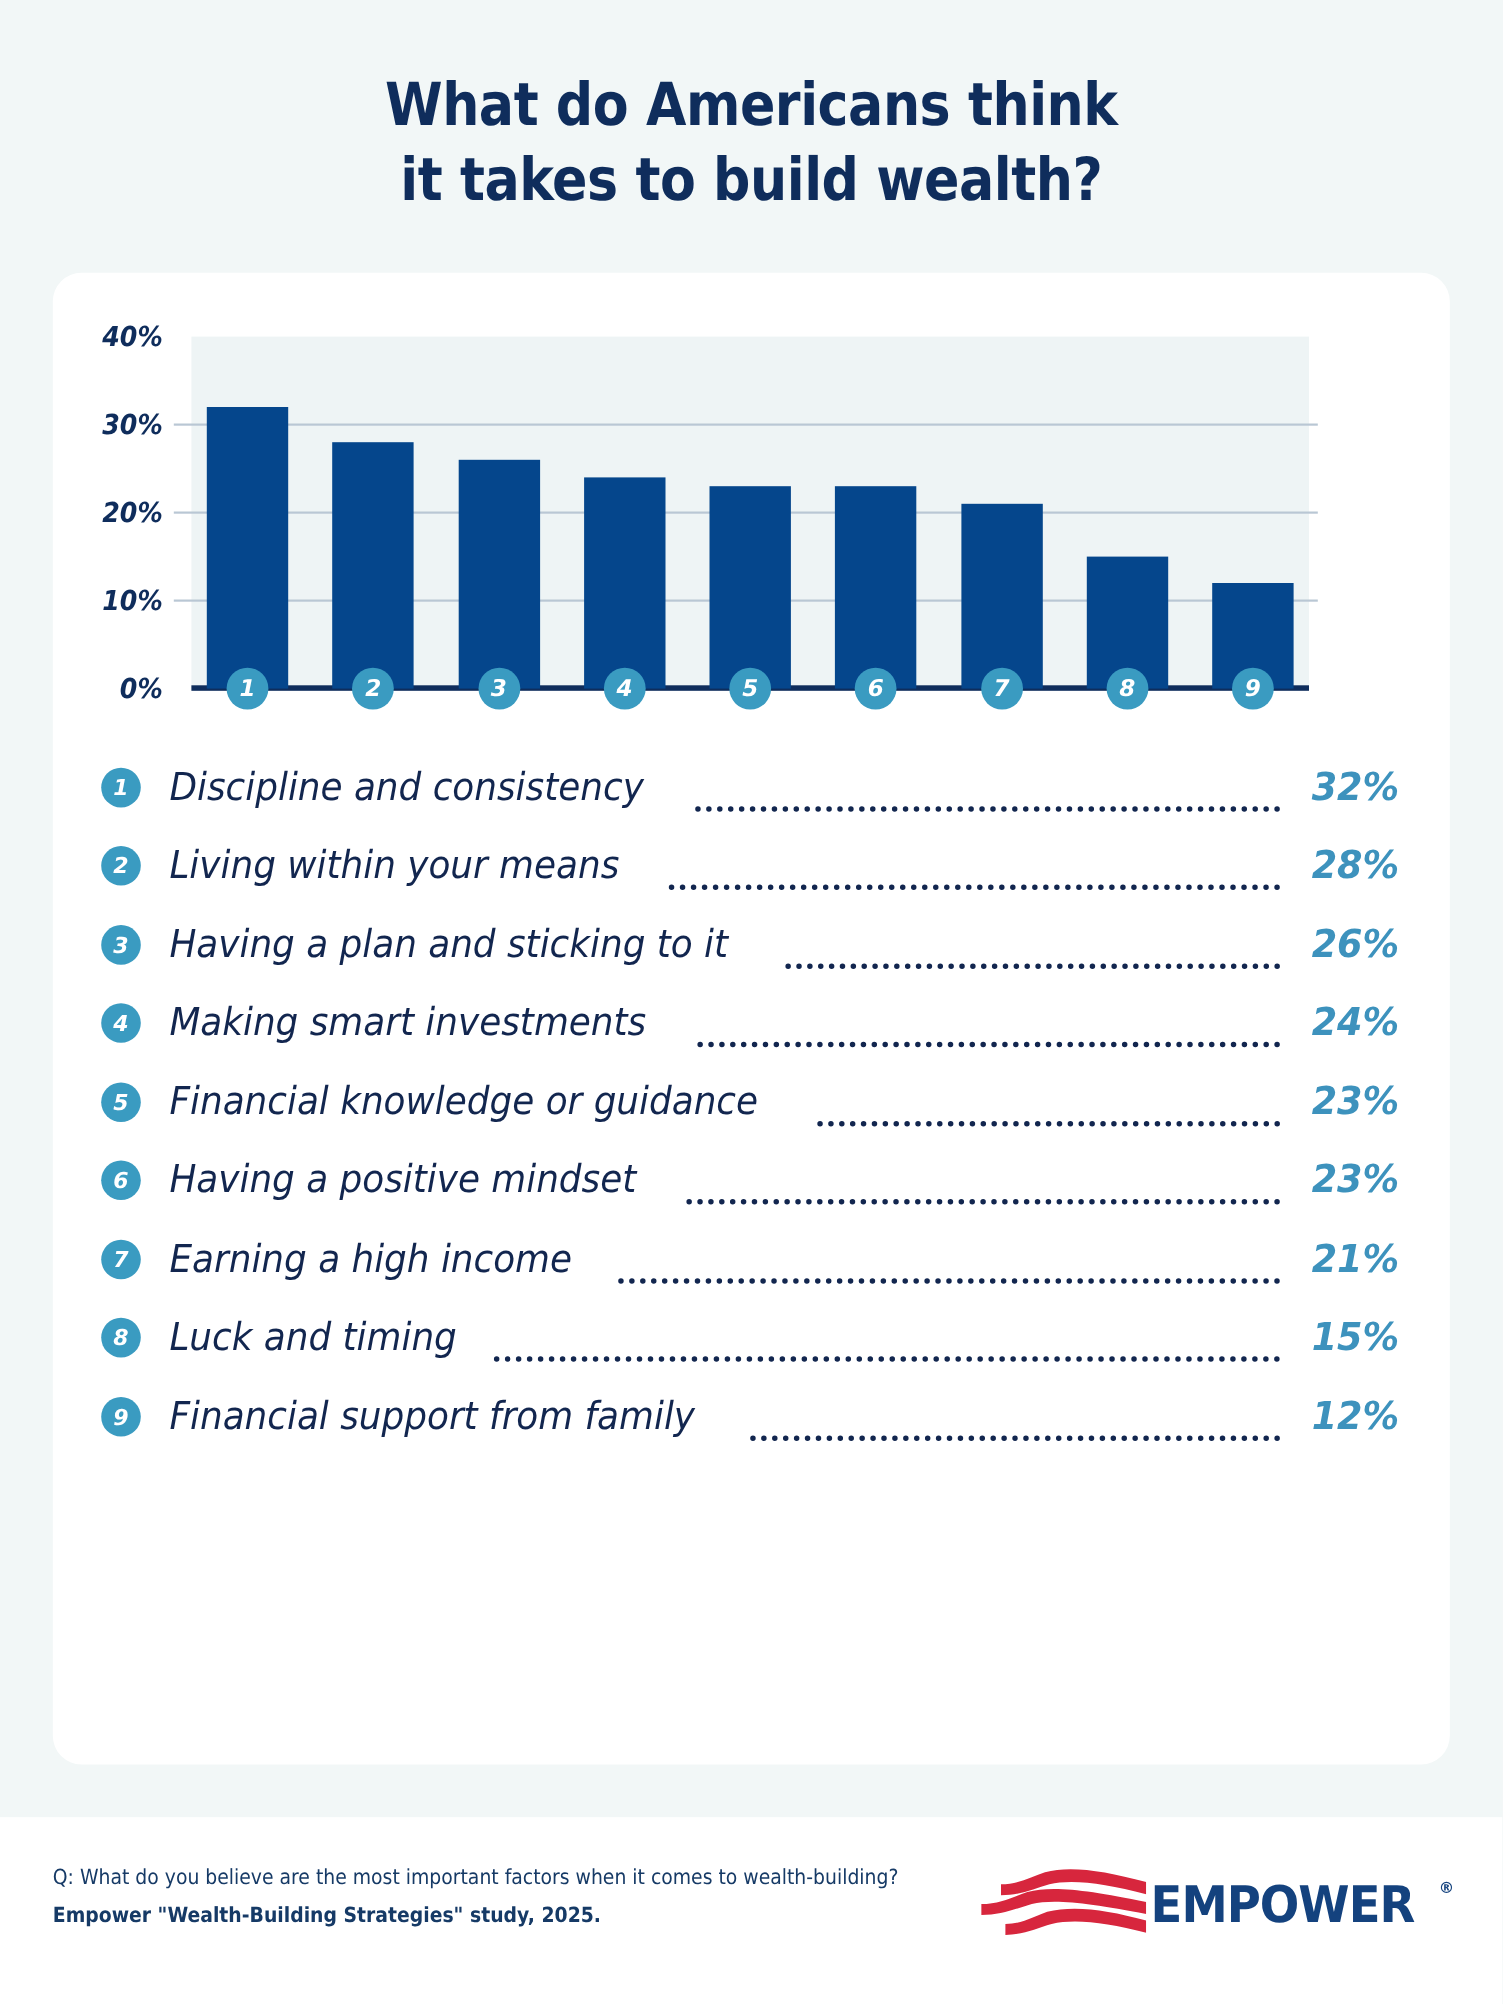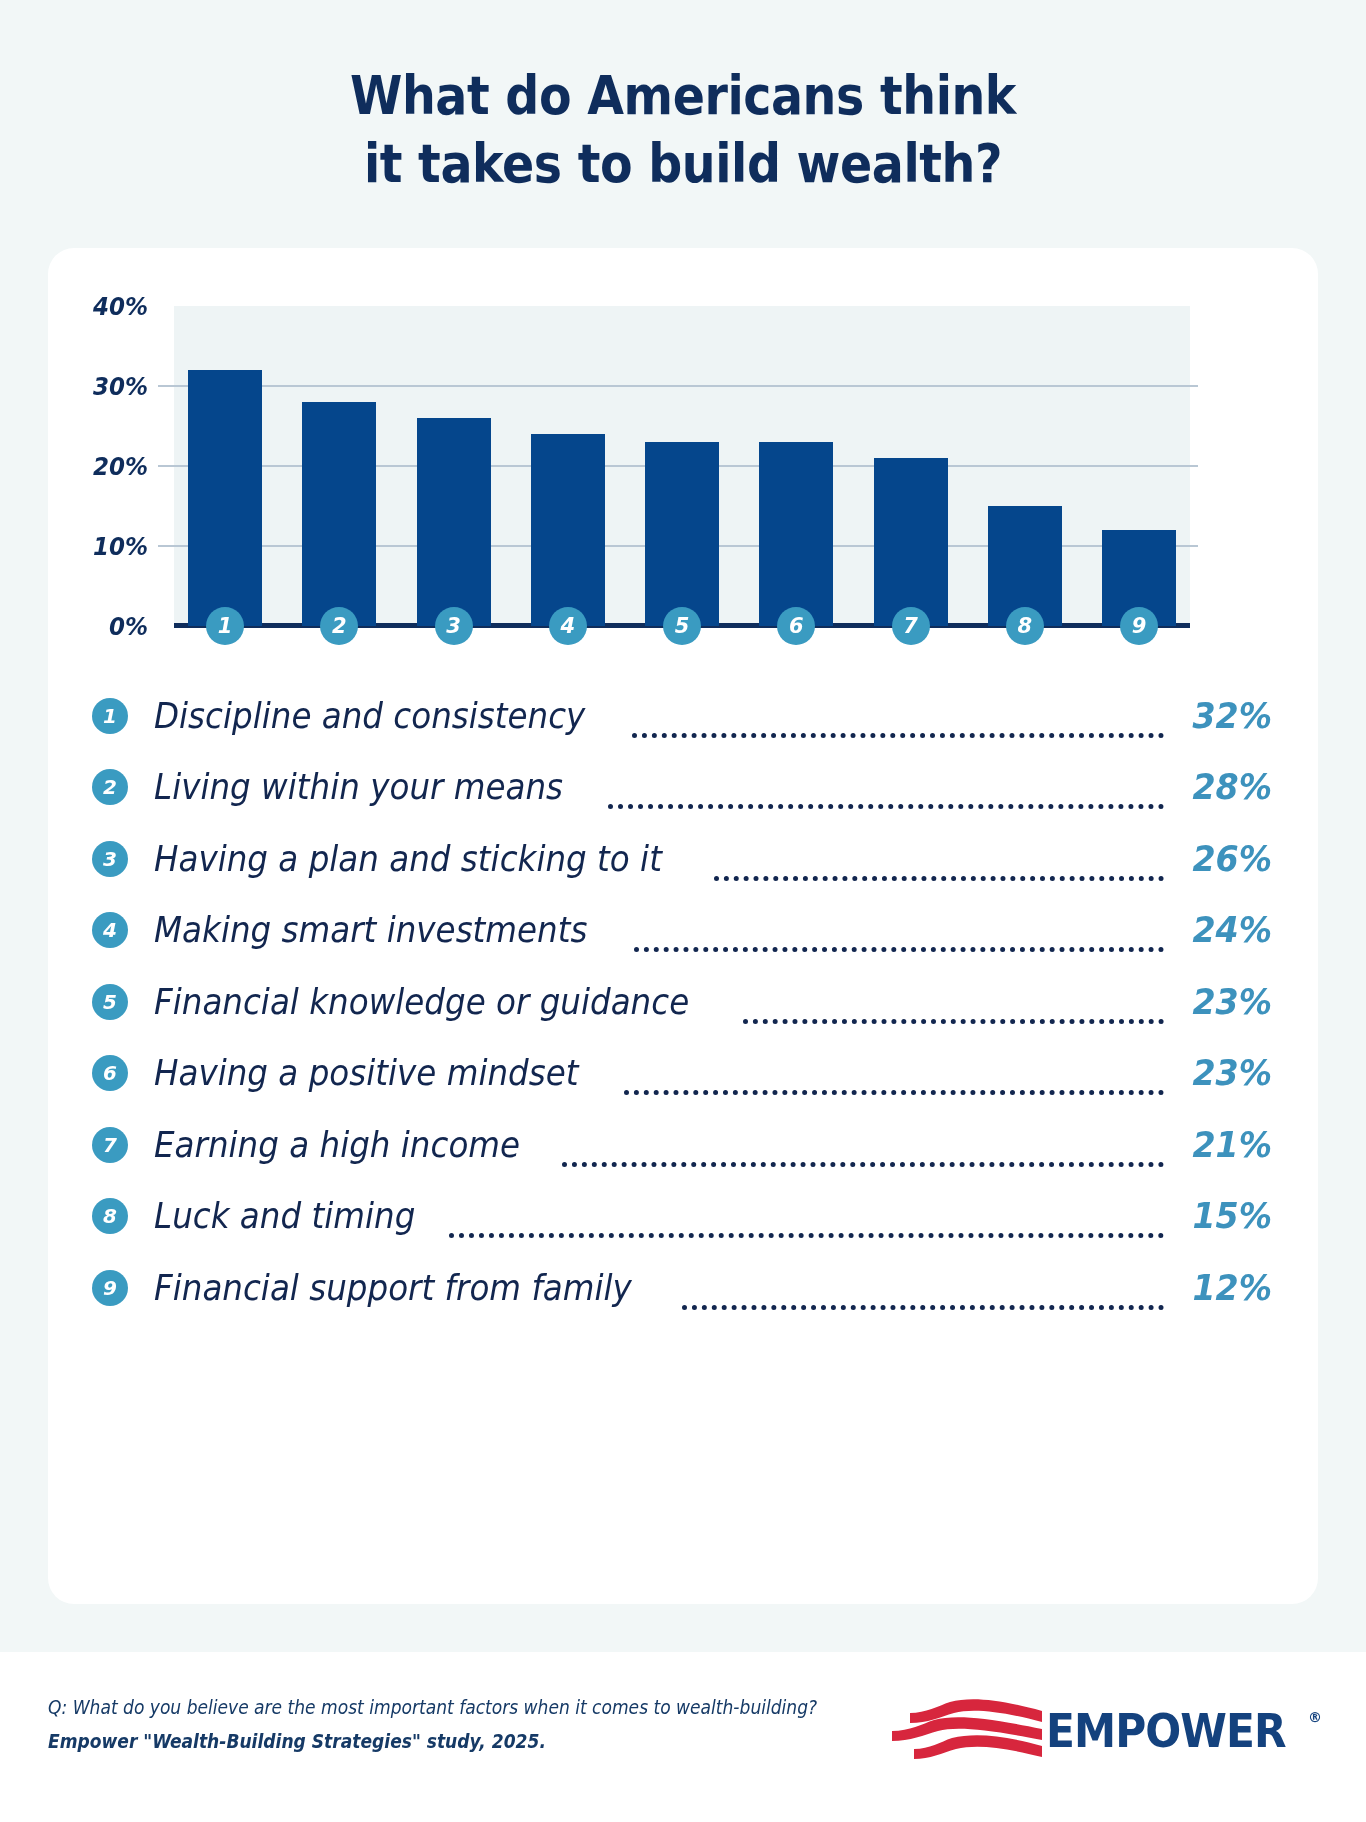--- a/index.html
+++ b/index.html
@@ -218,21 +218,20 @@
     top: 1652px;
     width: 1366px;
     height: 170px;
     background: #ffffff;
   }
   .footer-text {
     position: absolute;
     left: 48px;
     top: 38px;
     width: 820px;
-    font-style: italic;
   }
   .footer-q {
     color: #163a66;
     font-family: "DejaVu Sans", sans-serif;
     font-weight: 400;
     font-size: 19px;
     line-height: 34px;
     white-space: nowrap;
     transform: scaleX(0.9);
     transform-origin: left center;

